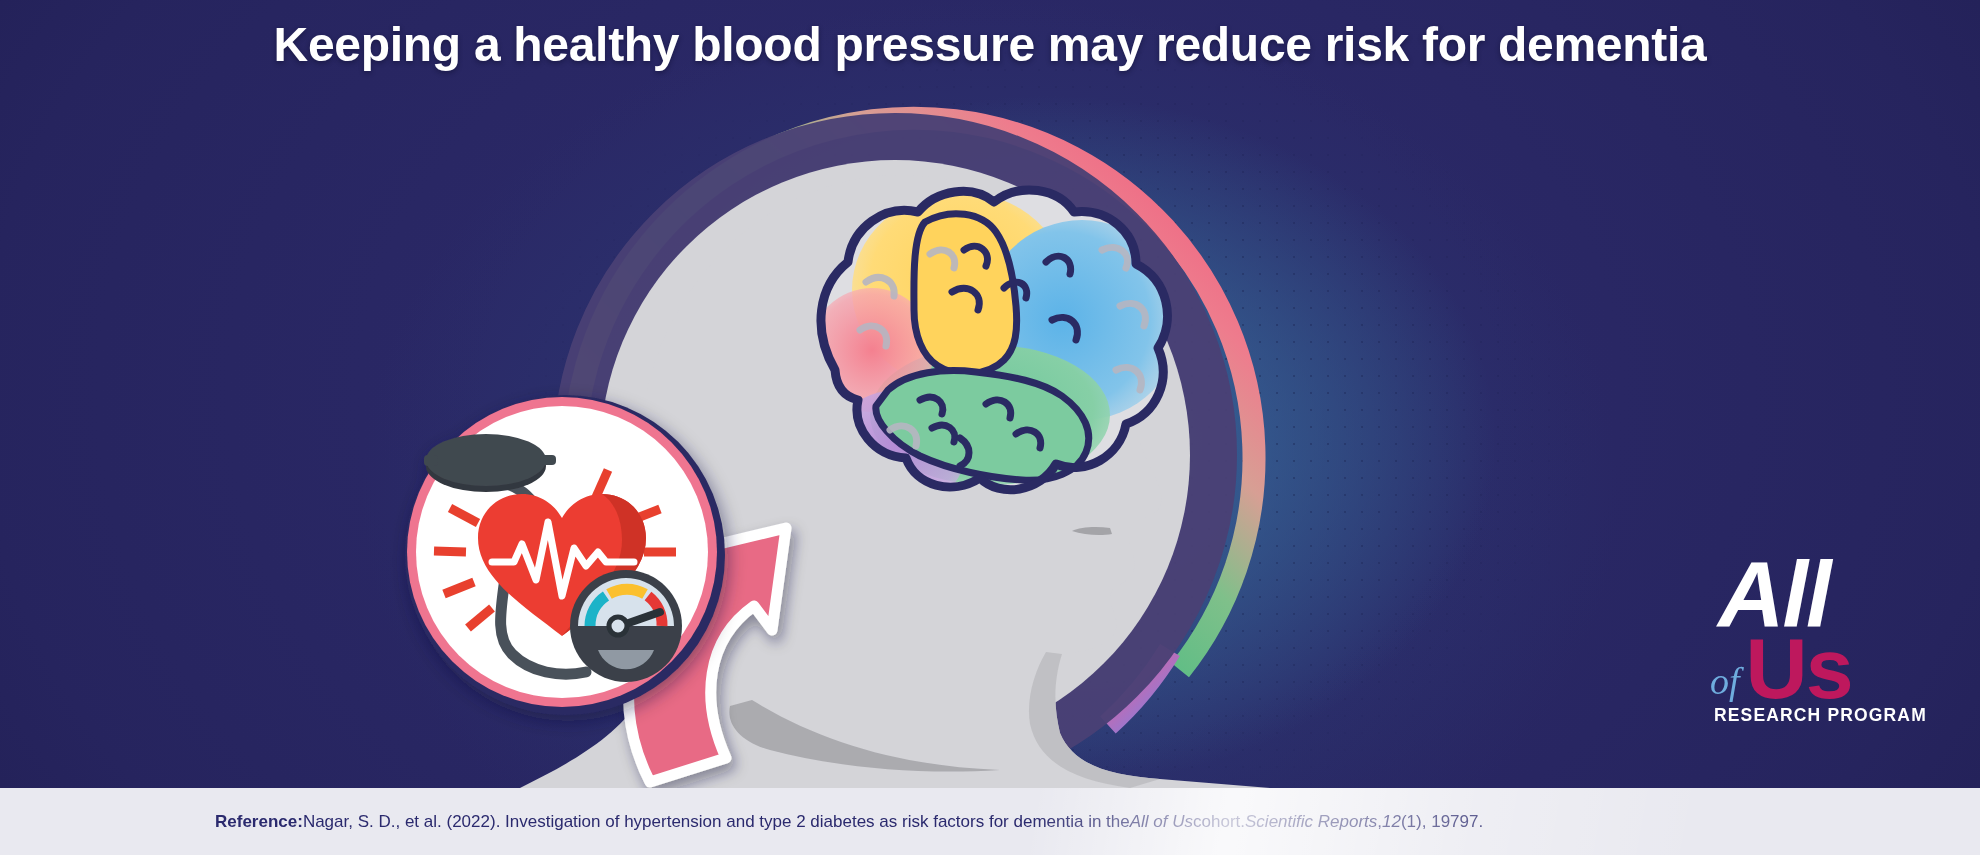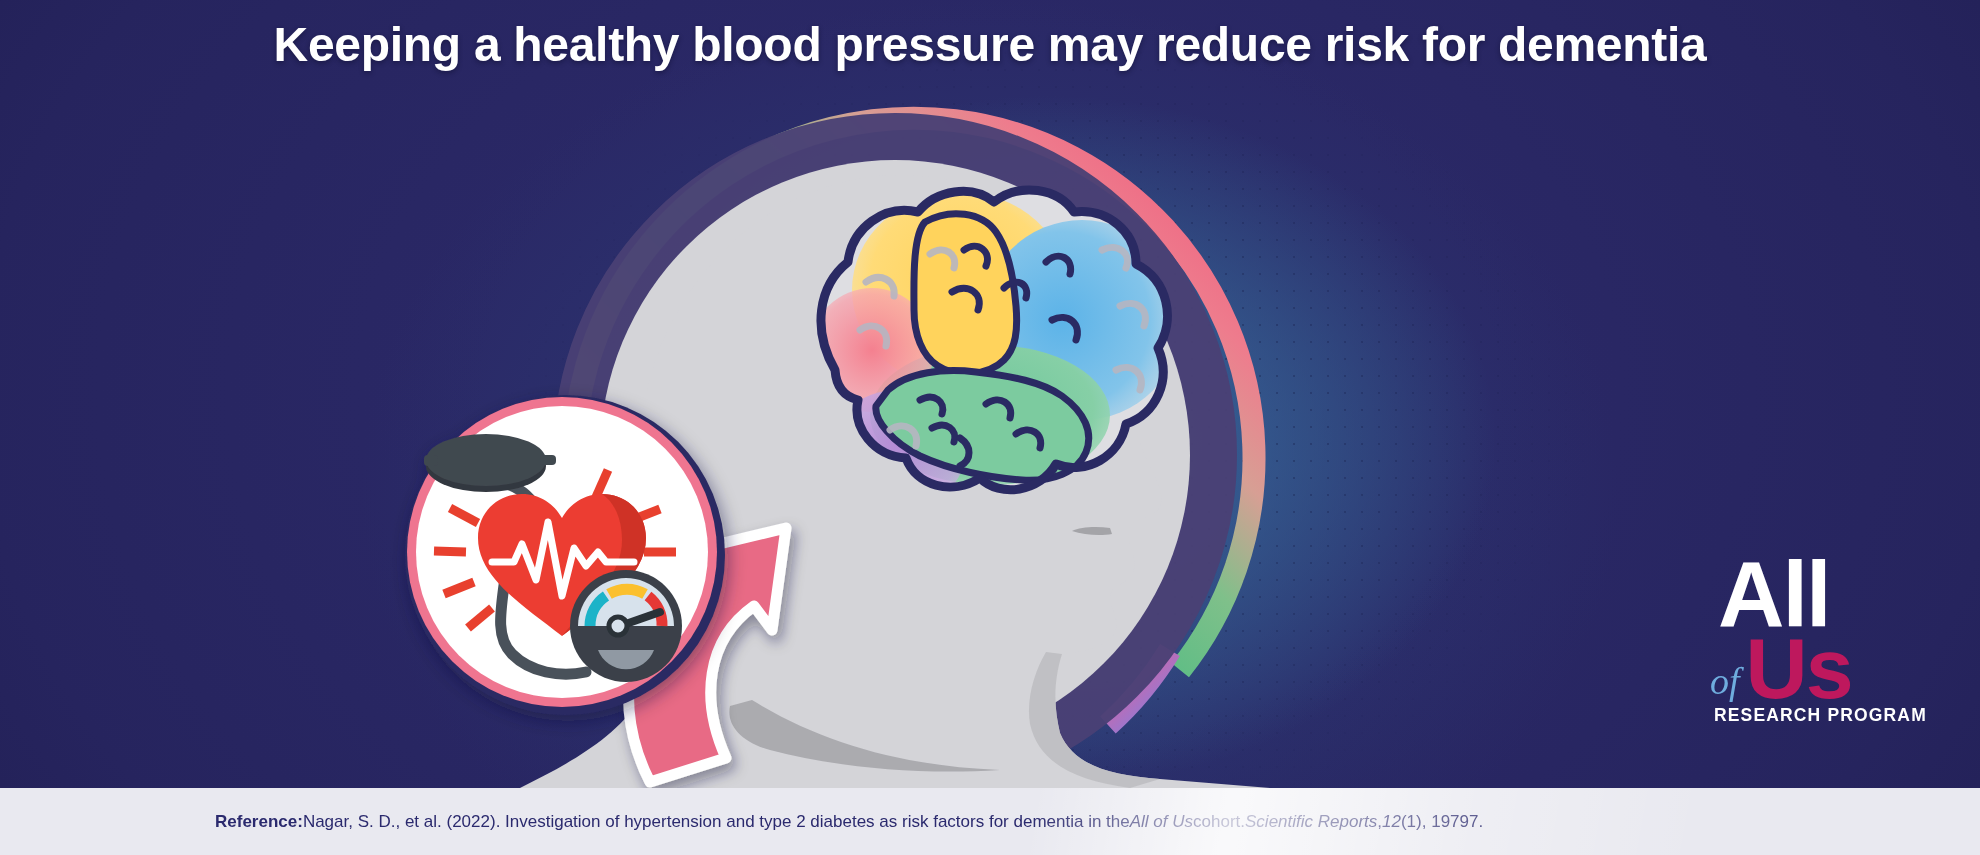--- a/index.html
+++ b/index.html
@@ -77,20 +77,21 @@
     text-align: left;
     line-height: 1;
   }
   .logo-row1 {
     font-size: 92px;
     font-weight: bold;
     color: #ffffff;
     letter-spacing: -2px;
     display: block;
     margin-left: 8px;
+    font-style: italic;
   }
   .logo-row2 {
     display: flex;
     align-items: flex-end;
     margin-top: -8px;
   }
   .logo-of {
     font-family: "Liberation Serif", serif;
     font-style: italic;
     font-size: 38px;

